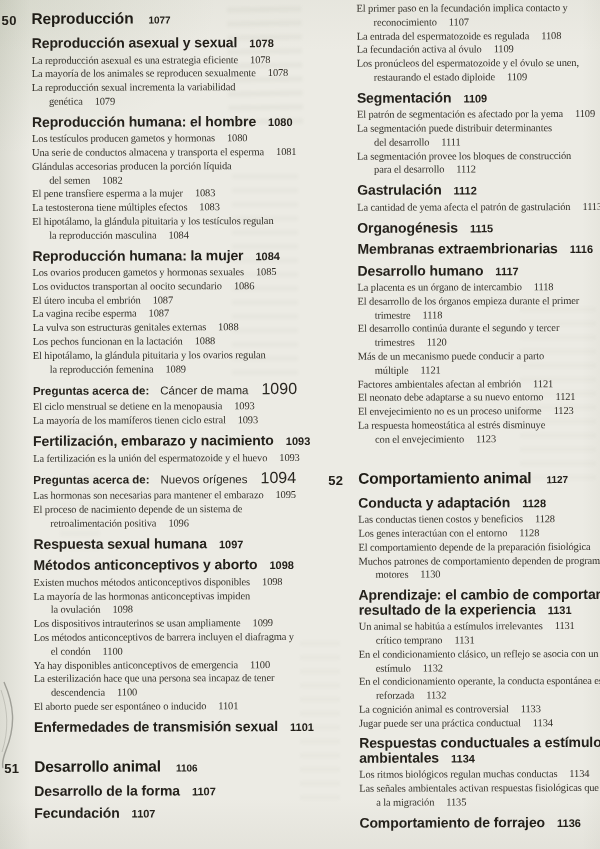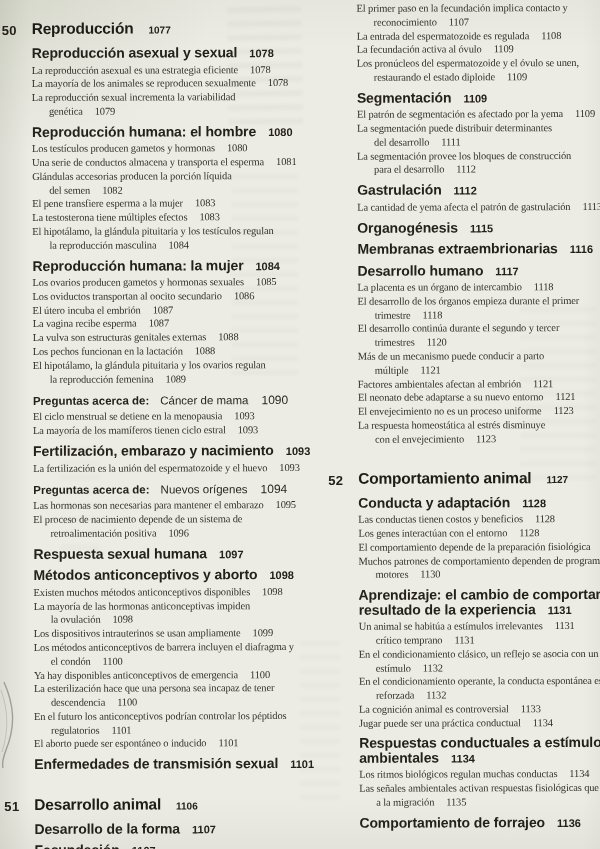--- a/index.html
+++ b/index.html
@@ -26,37 +26,37 @@
   .pencil-mark{position:absolute;pointer-events:none;}
 
   .page{position:absolute;inset:0;transform:rotate(-0.2deg);}
   .col{position:absolute;top:0;}
   #col-left{left:3px;top:4px;width:312px;padding-left:30px;box-sizing:border-box;}
   #col-right{left:327px;top:2px;width:273px;padding-left:31px;box-sizing:border-box;}
 
   .line{white-space:nowrap;}
 
   
-  .chapter{position:relative;margin:14px 0 5px 0;line-height:19px;white-space:nowrap;}
+  .chapter{position:relative;margin:4px 0 5px 0;line-height:19px;white-space:nowrap;}
   .chapter.later{margin-top:22px;}
   .chnum{position:absolute;left:-30px;top:2px;font-size:13px;font-weight:bold;color:#23201a;letter-spacing:.3px;}
   .chtitle{font-size:15.5px;font-weight:bold;color:#1f1c16;letter-spacing:-0.2px;}
   .chpage{font-size:10px;font-weight:bold;color:#23201a;margin-left:15px;}
 
   
   .section{margin:6px 0 2px 0;}
   .section .line{line-height:13.5px;}
   .section span.htxt{font-size:14px;font-weight:bold;color:#24211b;letter-spacing:-0.1px;}
   .hpage{font-size:11px;font-weight:bold;color:#24211b;margin-left:12px;}
 
   
   .preg{margin:7px 0 2px 0;line-height:14px;white-space:nowrap;}
   .pprefix{font-size:11.5px;font-weight:bold;color:#24211b;}
   .ptopic{font-size:11.5px;color:#2a2721;margin-left:11px;}
-  .ppage{font-size:12px;color:#2a2721;margin-left:13px;}
+  .ppage{font-size:16px;color:#2a2721;margin-left:13px;}
 
   
   .entry{font-family:"Liberation Serif",serif;}
   .entry .line{line-height:13.8px;font-size:10.5px;color:#34312a;letter-spacing:-0.15px;}
   .entry .line.cont{padding-left:17px;}
   .epage{margin-left:12px;font-size:10.5px;color:#34312a;}
 </style>
 </head>
 <body>
 
@@ -177,24 +177,20 @@
         <div class="line cont"><span class="etxt">el condón</span><span class="epage">1100</span></div>
       </div>
       <div class="entry">
         <div class="line"><span class="etxt">Ya hay disponibles anticonceptivos de emergencia</span><span class="epage">1100</span></div>
       </div>
       <div class="entry">
         <div class="line"><span class="etxt">La esterilización hace que una persona sea incapaz de tener</span></div>
         <div class="line cont"><span class="etxt">descendencia</span><span class="epage">1100</span></div>
       </div>
       <div class="entry">
-        <div class="line"><span class="etxt">En el futuro los anticonceptivos podrían controlar los péptidos</span></div>
-        <div class="line cont"><span class="etxt">regulatorios</span><span class="epage">1101</span></div>
-      </div>
-      <div class="entry">
         <div class="line"><span class="etxt">El aborto puede ser espontáneo o inducido</span><span class="epage">1101</span></div>
       </div>
       <div class="section">
         <div class="line"><span class="htxt">Enfermedades de transmisión sexual</span><span class="hpage">1101</span></div>
       </div>
       <div class="chapter later"><span class="chnum">51</span><span class="chtitle">Desarrollo animal</span><span class="chpage">1106</span></div>
       <div class="section">
         <div class="line"><span class="htxt">Desarrollo de la forma</span><span class="hpage">1107</span></div>
       </div>
       <div class="section">

